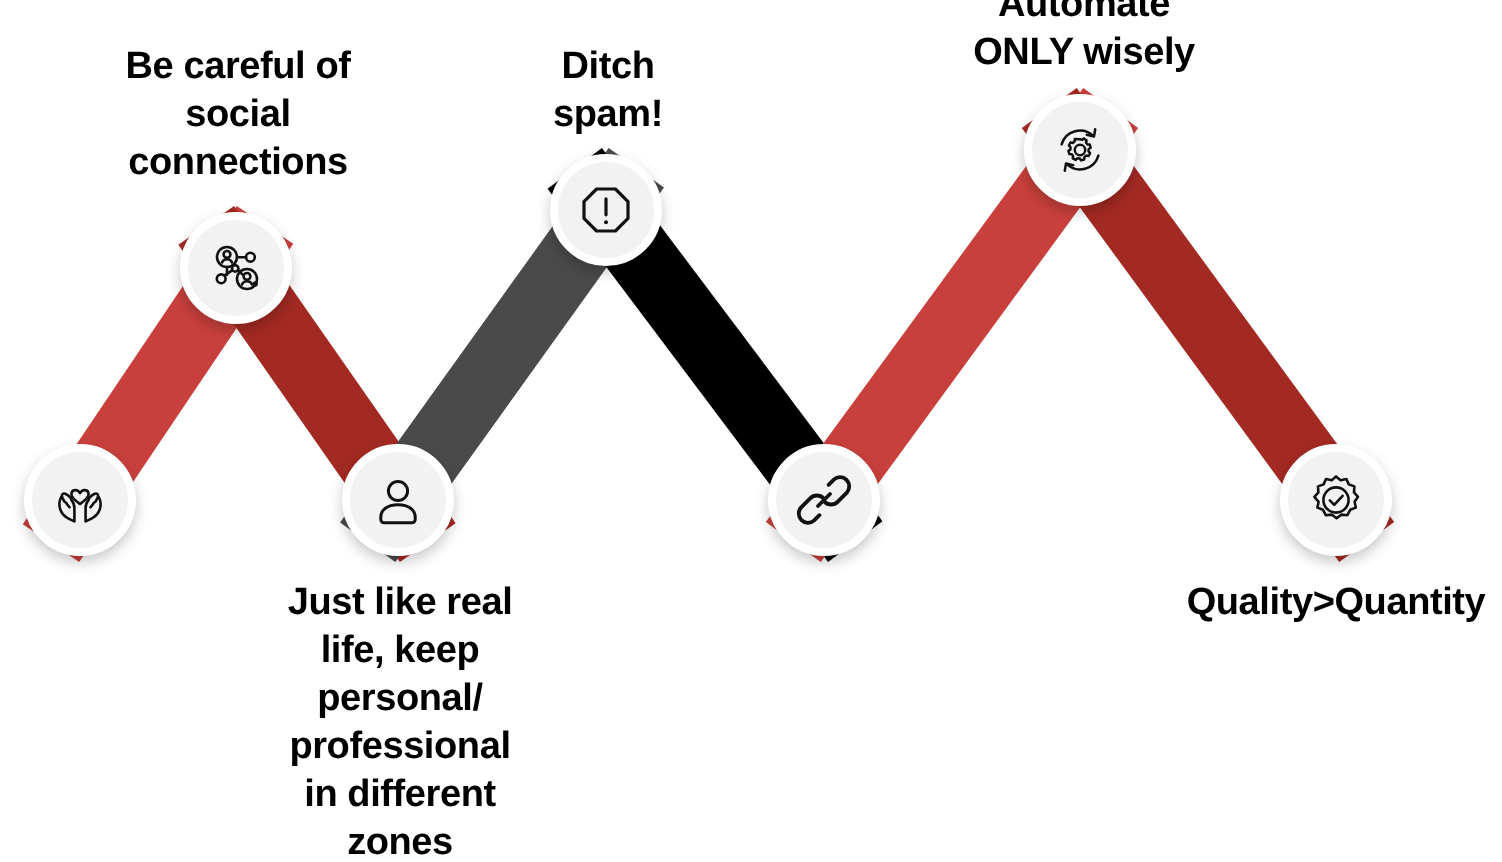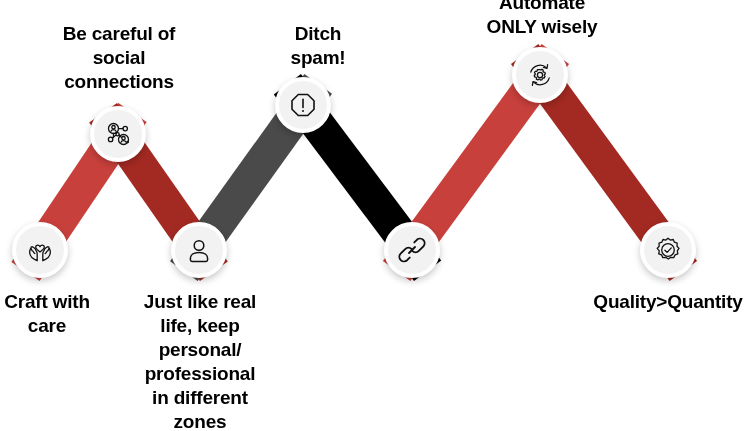--- a/index.html
+++ b/index.html
@@ -77,22 +77,20 @@
         <path d="M16 12.6c-1.1-2.2-4.3-2.1-4.3.5 0 1.9 2.6 3.6 4.3 4.9 1.7-1.3 4.3-3 4.3-4.9 0-2.6-3.2-2.7-4.3-.5z"></path>
         <path d="M11.6 15.2c-1-1.1-2.2-2-3-2.3-1-.4-1.9.3-1.6 1.4.3 1.1 1.3 2.6 1.3 2.6"></path>
         <path d="M6.6 14.6c-.9 1.6-1.1 4.3-.4 6.3.7 2 2.4 3.6 4.3 4.5l2.7 1.3V20c0-1.6-.6-3-1.6-4.2"></path>
         <path d="M9 17.3c.5.9 1.1 1.7 1.8 2.3"></path>
         <path d="M20.4 15.2c1-1.1 2.2-2 3-2.3 1-.4 1.9.3 1.6 1.4-.3 1.1-1.3 2.6-1.3 2.6"></path>
         <path d="M25.4 14.6c.9 1.6 1.1 4.3.4 6.3-.7 2-2.4 3.6-4.3 4.5l-2.7 1.3V20c0-1.6.6-3 1.6-4.2"></path>
         <path d="M23 17.3c-.5.9-1.1 1.7-1.8 2.3"></path>
       </svg>
     </span>
   </div>
-  <div class="label" style="left:0px; top:290px; width:94px;">Craft with
-care</div>
 
   <div class="node" style="left:90px; top:106px;">
     <span>
       <svg width="32" height="32" viewBox="0 0 32 32" fill="none" stroke="#111" stroke-width="1.3" stroke-linecap="round" stroke-linejoin="round">
         <circle cx="11.5" cy="10.5" r="5"></circle>
         <circle cx="11.5" cy="9.2" r="1.7"></circle>
         <path d="M9 13.2c.4-1 1.4-1.6 2.5-1.6s2.1.6 2.5 1.6"></path>
         <circle cx="21.5" cy="21.5" r="5"></circle>
         <circle cx="21.5" cy="20.2" r="1.7"></circle>
         <path d="M19 24.2c.4-1 1.4-1.6 2.5-1.6s2.1.6 2.5 1.6"></path>
@@ -129,21 +127,21 @@
 
   <div class="node" style="left:275px; top:77px;">
     <span>
       <svg width="32" height="32" viewBox="0 0 32 32" fill="none" stroke="#111" stroke-width="1.6" stroke-linecap="round" stroke-linejoin="round">
         <path d="M11.3 5.5h9.4L27 11.8v8.4L20.7 26.5h-9.4L5 20.2v-8.4z"></path>
         <path d="M16 10.4v8"></path>
         <circle cx="16" cy="22.1" r="1" fill="#111" stroke="none"></circle>
       </svg>
     </span>
   </div>
-  <div class="label" style="left:263px; top:22px; width:110px;">Ditch
+  <div class="label" style="left:249px; top:22px; width:110px;">Ditch
 spam!</div>
 
   <div class="node" style="left:384px; top:222px;">
     <span>
       <svg width="32" height="32" viewBox="0 0 32 32" fill="none" stroke="#111" stroke-width="1.9" stroke-linecap="round" stroke-linejoin="round">
         <path d="M18.3 8.4l2.6-2.6a4.6 4.6 0 0 1 6.5 6.5l-4.6 4.6a4.6 4.6 0 0 1-6.5 0"></path>
         <path d="M13.7 23.6l-2.6 2.6a4.6 4.6 0 0 1-6.5-6.5l4.6-4.6a4.6 4.6 0 0 1 6.5 0"></path>
         <path d="M13 19l6-6"></path>
       </svg>
     </span>

